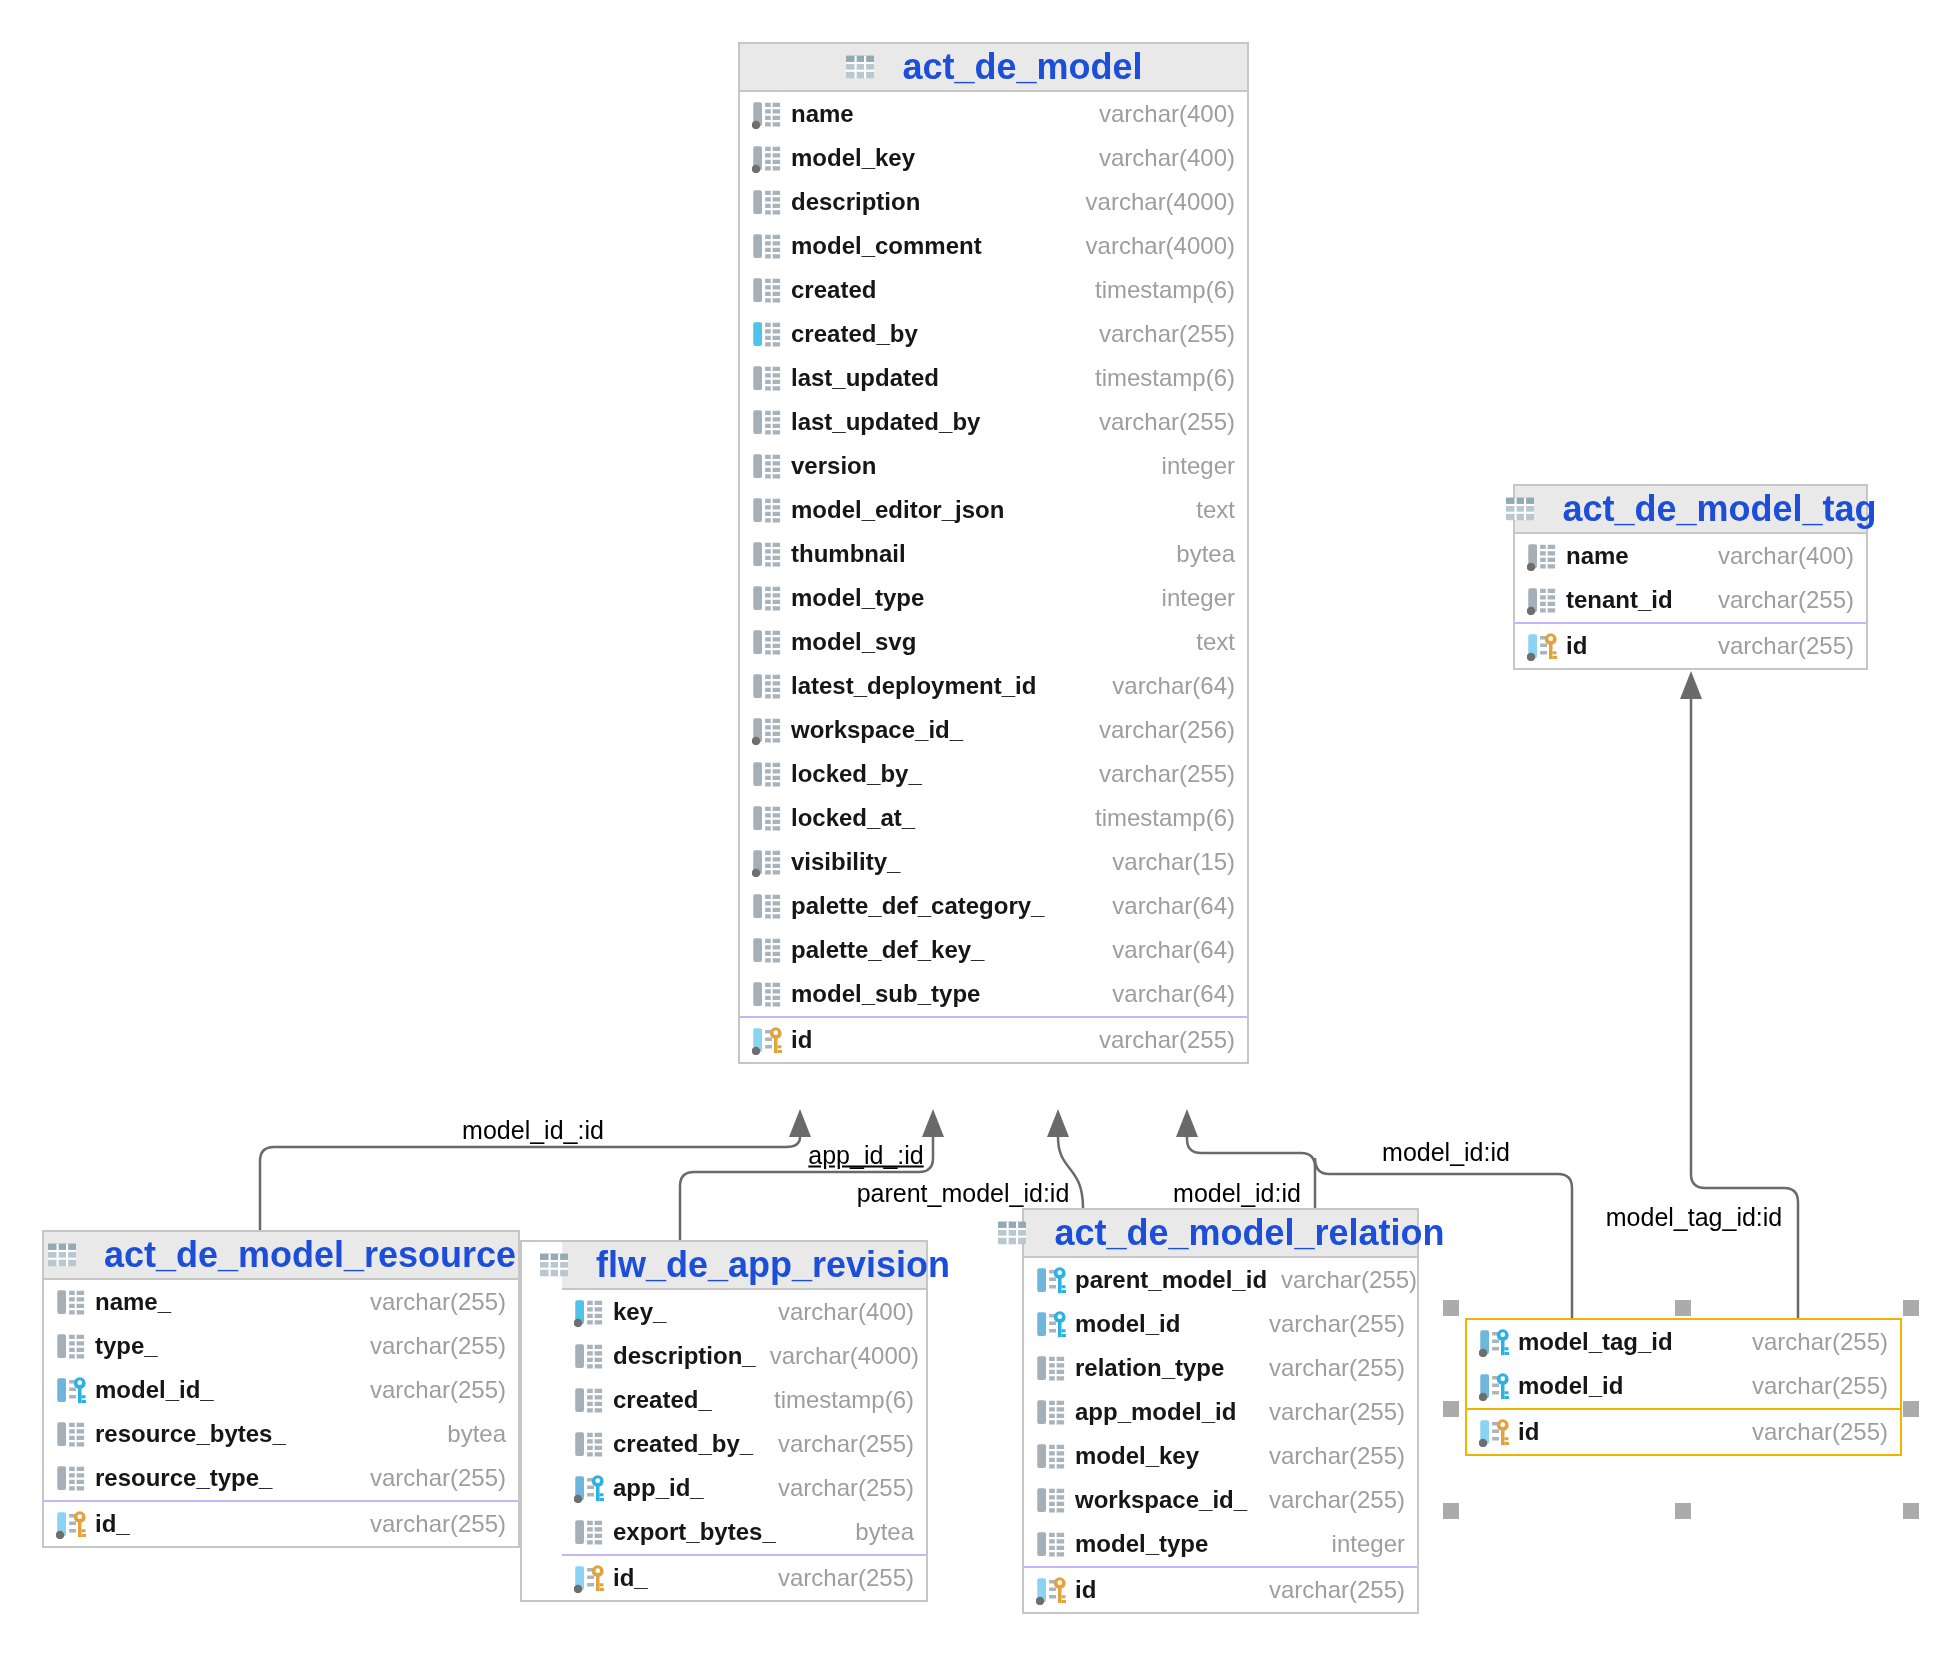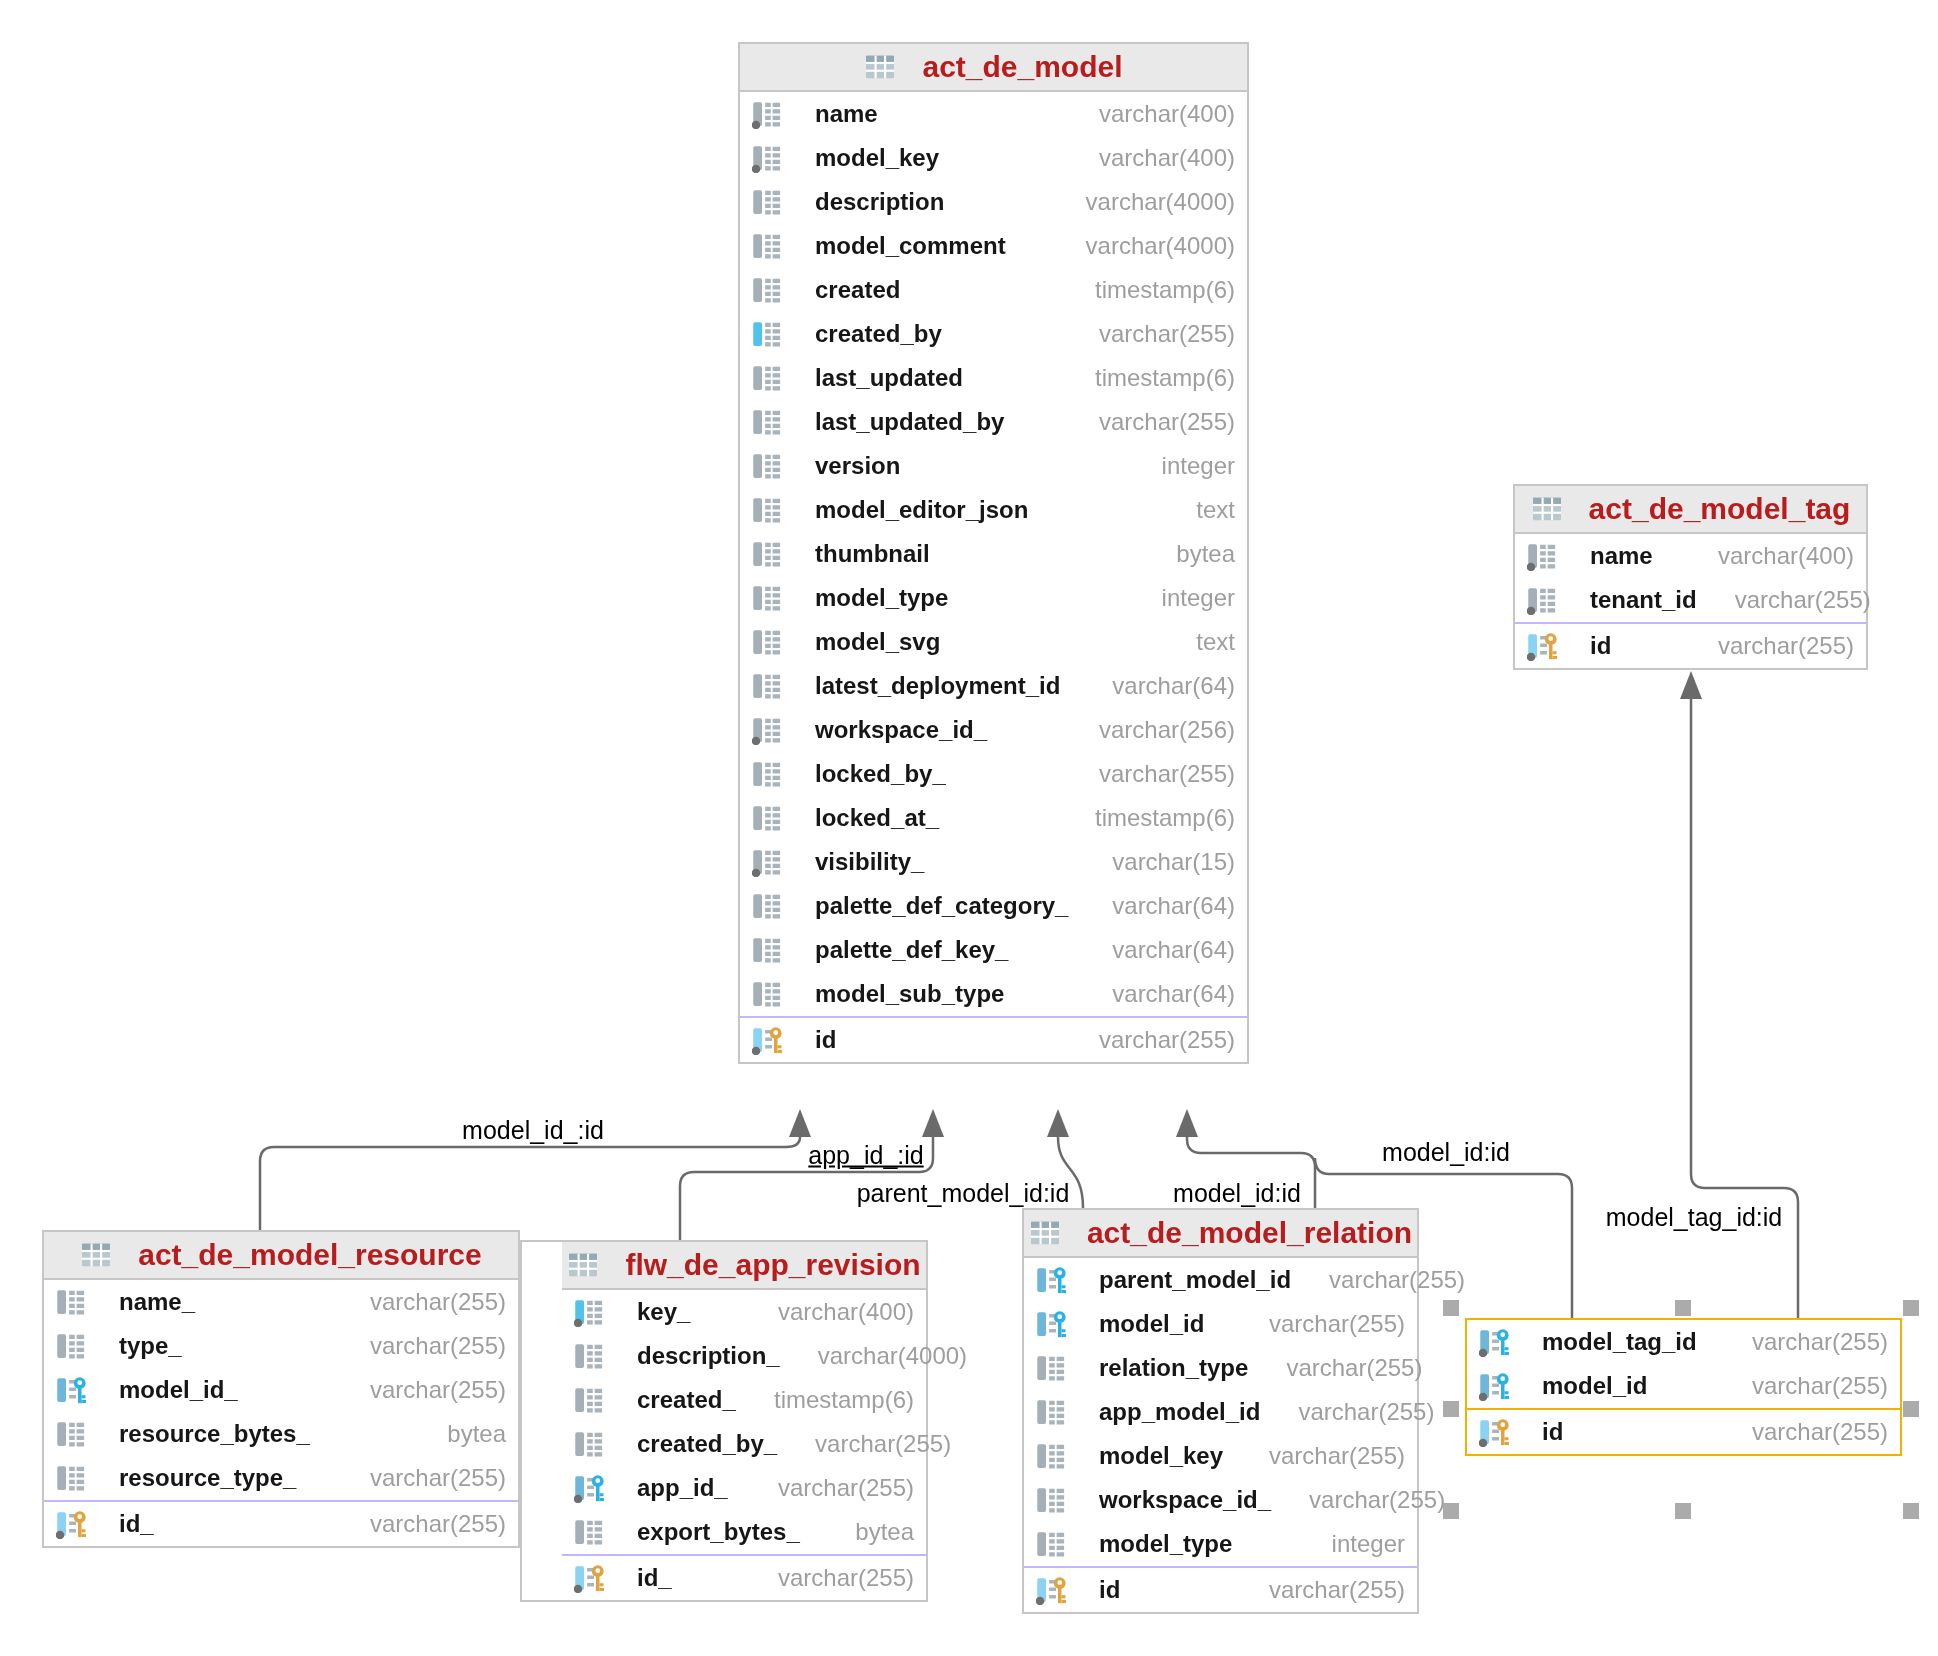--- a/index.html
+++ b/index.html
@@ -5,23 +5,23 @@
   html,body{margin:0;padding:0;background:#ffffff;}
   body{width:1938px;height:1656px;position:relative;overflow:hidden;
        font-family:"Liberation Sans",sans-serif;}
   .diagram{position:absolute;left:0;top:0;width:1938px;height:1656px;}
   svg.wires{position:absolute;left:0;top:0;z-index:0;}
   .tbl{position:absolute;background:#ffffff;border:2px solid #c6c6c6;
        box-sizing:border-box;z-index:1;}
   .tbl.selected{border-color:#f2b200;}
   .tbl-header{height:48px;display:flex;align-items:center;justify-content:center;
        gap:26px;background:#e9e9e9;border-bottom:2px solid #c6c6c6;
-       box-sizing:border-box;font-weight:bold;font-size:30px;color:#b91c1c;}
+       box-sizing:border-box;font-weight:bold;font-size:36px;color:#1d4ed8;}
   .selected .tbl-header{border-bottom-color:#f2b200;}
-  .row{height:44px;display:flex;align-items:center;padding:0 12px;box-sizing:border-box;gap:24px;}
+  .row{height:44px;display:flex;align-items:center;padding:0 12px;box-sizing:border-box;}
   .row.pk-row{border-top:2px solid #c4b5fd;height:46px;}
   .selected .row.pk-row{border-top-color:#f2b200;}
   .icon{width:30px;height:30px;margin-right:9px;flex:none;display:flex;}
   .hicon{width:32px;height:32px;flex:none;display:flex;}
   .cname{font-weight:bold;font-size:24px;color:#161616;white-space:nowrap;}
   .ctype{margin-left:auto;font-size:24px;color:#9e9e9e;white-space:nowrap;padding-left:14px;}
   .rel-label{position:absolute;transform:translate(-50%,-50%);background:#ffffff;
        padding:0 3px;font-size:25px;color:#000;white-space:nowrap;z-index:2;}
   .handle{position:absolute;width:16px;height:16px;background:#ababab;z-index:3;}
 </style>

